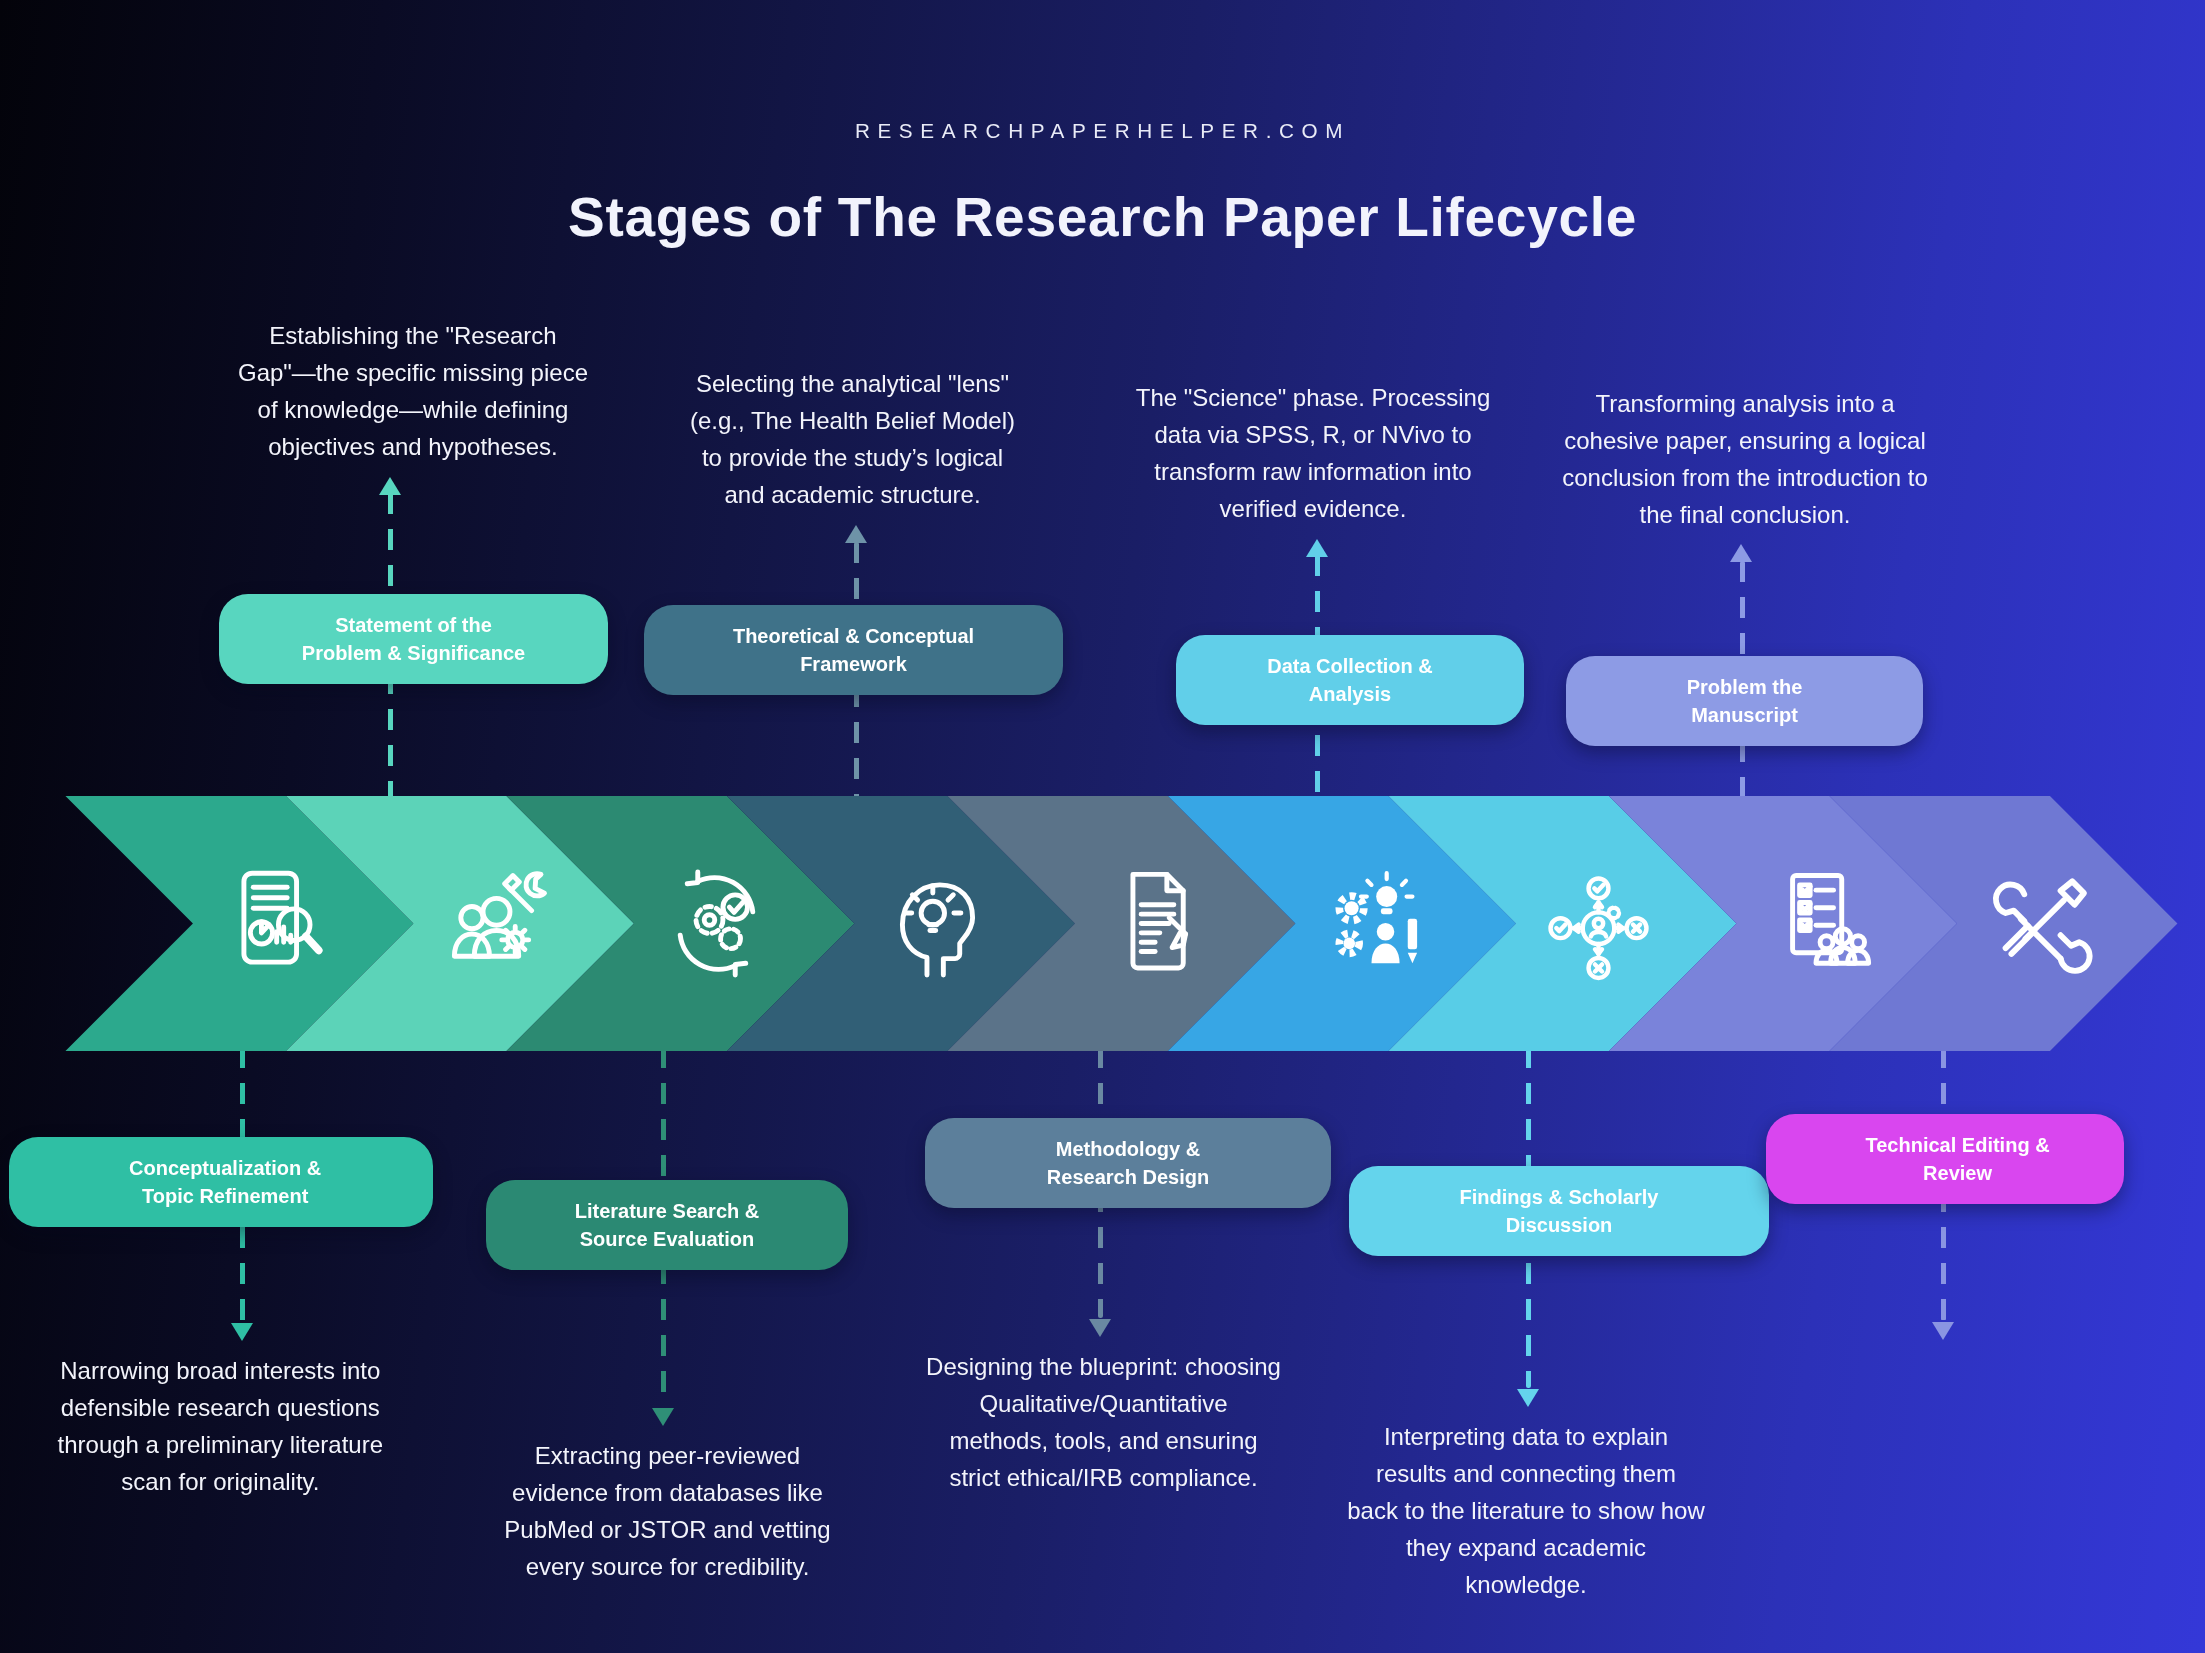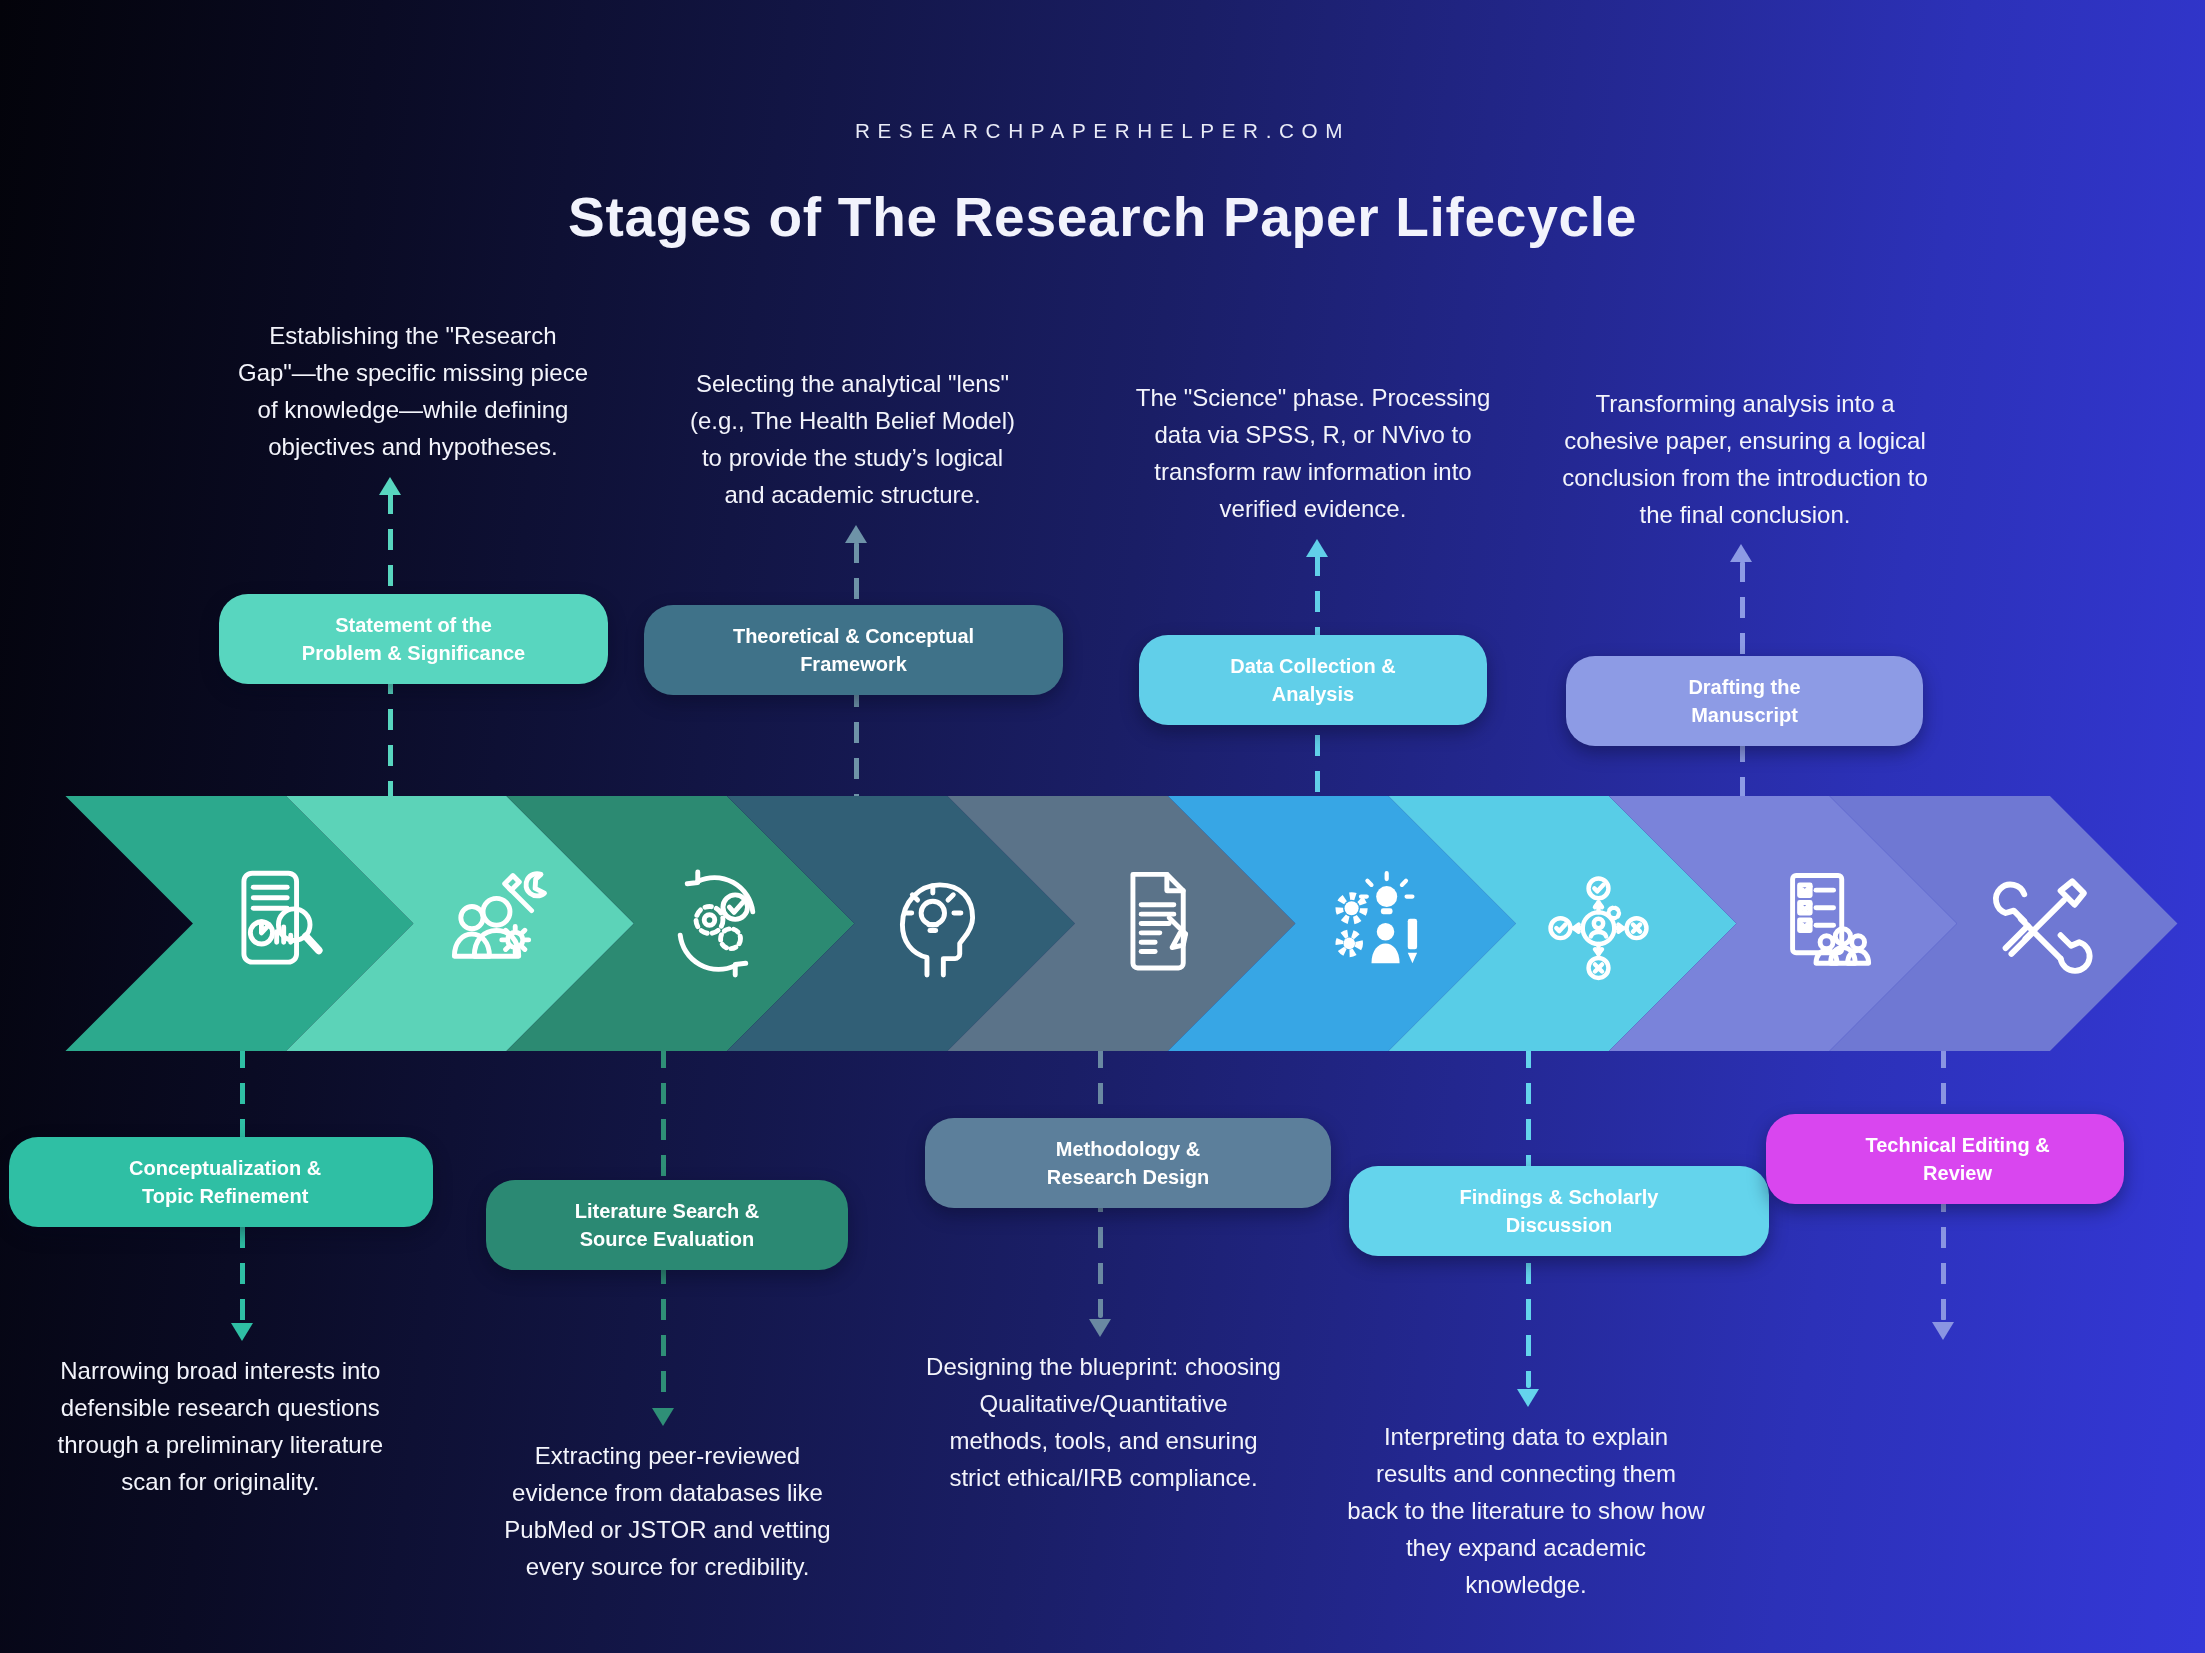--- a/index.html
+++ b/index.html
@@ -186,21 +186,21 @@
           <circle cx="27" cy="37" r="10.5" stroke-dasharray="5 4.5"></circle>
           <circle cx="25" cy="67" r="8.5" stroke-dasharray="4.5 4"></circle>
         </g>
         <g fill="none" stroke="#fff" stroke-width="3.6" stroke-linecap="round">
           <path d="M57 12 v-5 M44 17 l-3.5 -3.5 M70 17 l3.5 -3.5 M40 27 h-5 M74 27 h5"></path>
         </g>
       </svg>
     </div>
   <div class="connector" style="left: 1315px; background: repeating-linear-gradient(rgb(97, 207, 233) 0px, rgb(97, 207, 233) 20.7px, transparent 20.7px, transparent 36px); top: 555px; height: 245px;"></div>
   <div class="connector-arrow" style="left: 1306px; border-left: 11.7px solid transparent; border-right: 11.7px solid transparent; top: 539px; border-bottom: 18px solid rgb(97, 207, 233);"></div>
-  <div class="pill" style="left: 1139px; top: 635px; width: 348px; background: rgb(97, 207, 233);">
+  <div class="pill" style="left: 1176px; top: 635px; width: 348px; background: rgb(97, 207, 233);">
     <span class="pill-label">Data Collection &amp;
 Analysis</span>
   </div>
   <div class="desc" style="left: 1103px; top: 379px; width: 420px;">The "Science" phase. Processing
 data via SPSS, R, or NVivo to
 transform raw information into
 verified evidence.</div>
 <div class="band-icon" style="left: 1540px;">
       <svg viewBox="0 0 100 100">
         <g fill="none" stroke="#fff" stroke-width="3.8" stroke-linecap="round" stroke-linejoin="round">
@@ -250,21 +250,21 @@
           <circle cx="70" cy="61" r="6.5"></circle>
           <path d="M59.5 84 c0 -9 5 -13.5 10.5 -13.5 c5.5 0 10.5 4.5 10.5 13.5 z"></path>
           <circle cx="83" cy="66" r="5.5"></circle>
           <path d="M74 84 c0 -7 4 -11 9 -11 c5 0 9 4 9 11 z"></path>
         </g>
       </svg>
     </div>
   <div class="connector" style="left: 1740px; background: repeating-linear-gradient(rgb(141, 155, 229) 0px, rgb(141, 155, 229) 20.7px, transparent 20.7px, transparent 36px); top: 561px; height: 239px;"></div>
   <div class="connector-arrow" style="left: 1730px; border-left: 11.7px solid transparent; border-right: 11.7px solid transparent; top: 544px; border-bottom: 18px solid rgb(141, 155, 229);"></div>
   <div class="pill" style="left: 1566px; top: 656px; width: 357px; background: rgb(141, 155, 229);">
-    <span class="pill-label">Drafting the
+    <span class="pill-label">Problem the
 Manuscript</span>
   </div>
   <div class="desc" style="left: 1528px; top: 385px; width: 434px;">Transforming analysis into a
 cohesive paper, ensuring a logical
 conclusion from the introduction to
 the final conclusion.</div>
 <div class="band-icon" style="left: 1981px;">
       <svg viewBox="0 0 100 100">
         <g fill="none" stroke="#fff" stroke-width="5" stroke-linecap="round" stroke-linejoin="round">
           <path d="M37 25 A12.5 12.5 0 1 0 21 41 L28 39 37 48"></path>

